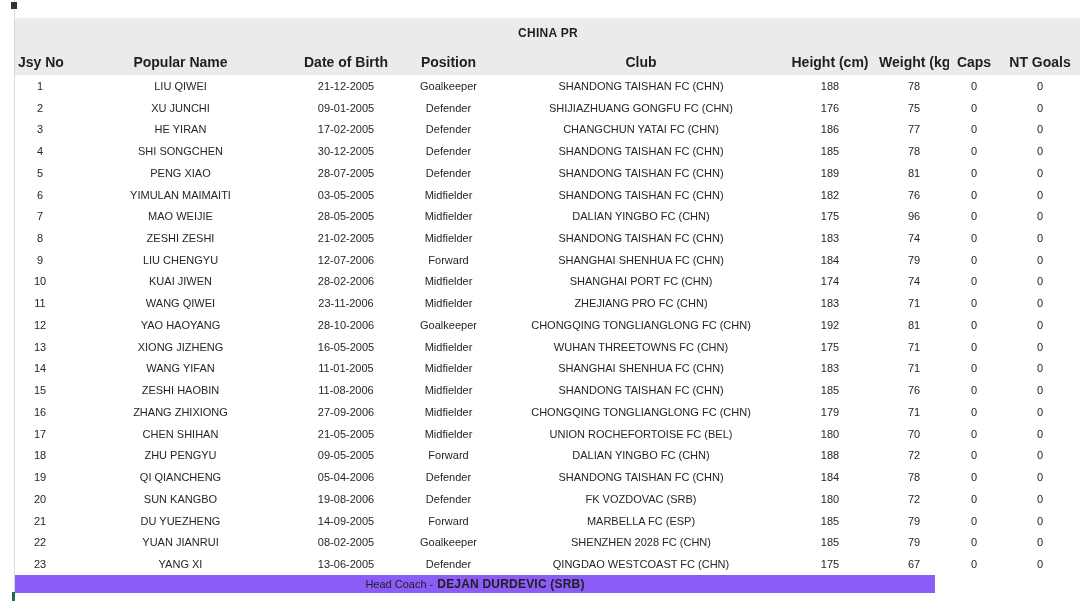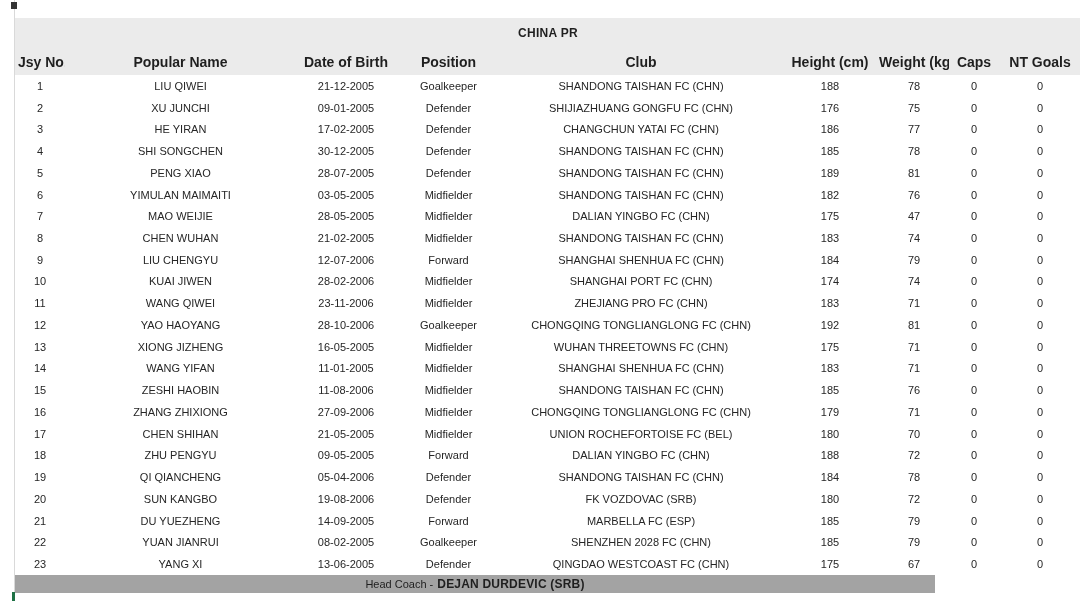--- a/index.html
+++ b/index.html
@@ -56,21 +56,21 @@
     font-size: 14px;
     font-weight: bold;
   }
   tr.header-row th.col-jsy { text-align: left; padding-left: 3px; }
   tbody tr { height: 21.74px; background: #ffffff; }
   tbody td { color: #262626; }
 
   .footer-band {
     position: absolute; left: 15px; top: 575px;
     width: 920px; height: 18px;
-    background: #a3a3a3;
+    background: #8b5cf6;
     display: flex; align-items: center; justify-content: center;
     font-size: 11px;
   }
   .footer-band b { font-size: 12px; font-weight: bold; margin-left: 4px; letter-spacing: 0.2px; }
 </style>
 </head>
 <body>
 
 <div class="sheet">
   <div class="v-gridline"></div>
@@ -172,27 +172,27 @@
             <td>0</td>
             <td>0</td>
           </tr>
           <tr>
             <td>7</td>
             <td>MAO WEIJIE</td>
             <td>28-05-2005</td>
             <td>Midfielder</td>
             <td>DALIAN YINGBO FC (CHN)</td>
             <td>175</td>
-            <td>47</td>
+            <td>96</td>
             <td>0</td>
             <td>0</td>
           </tr>
           <tr>
             <td>8</td>
-            <td>CHEN WUHAN</td>
+            <td>ZESHI ZESHI</td>
             <td>21-02-2005</td>
             <td>Midfielder</td>
             <td>SHANDONG TAISHAN FC (CHN)</td>
             <td>183</td>
             <td>74</td>
             <td>0</td>
             <td>0</td>
           </tr>
           <tr>
             <td>9</td>

